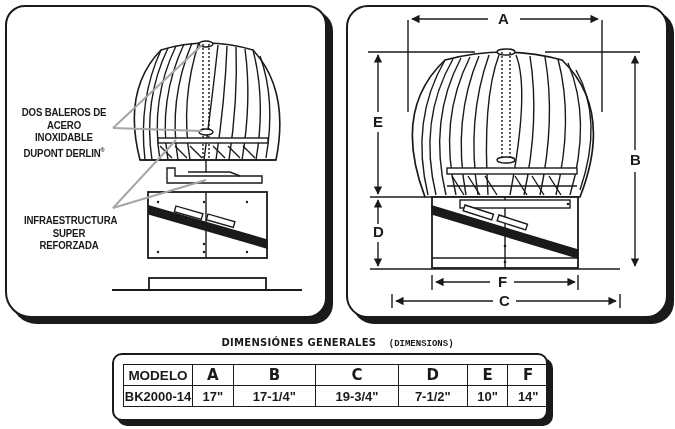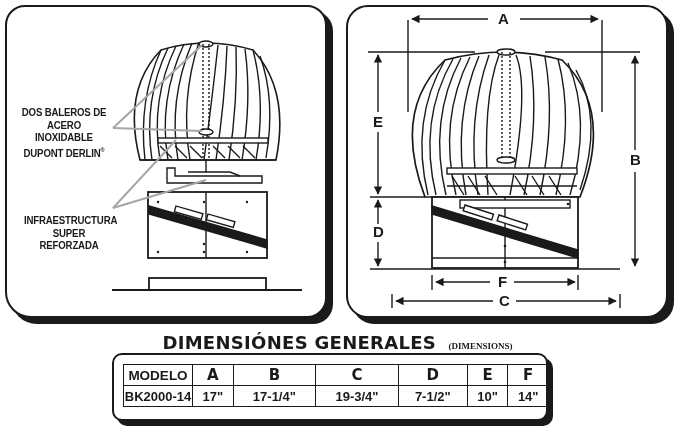--- a/index.html
+++ b/index.html
@@ -7,22 +7,22 @@
          font-family:"Liberation Sans", sans-serif; color:#1a1a1a; }
   .panel { position:absolute; border:2px solid #1a1a1a; background:#fff;
            box-shadow:6px 6px 0 #1a1a1a; border-radius:22px; }
   #panel-left  { left:5px;  top:5px;  width:318px; height:309px; border-radius:20px 20px 20px 26px; }
   #panel-right { left:346px; top:5px; width:318px; height:309px; }
   svg.layer { position:absolute; left:0; top:0; }
   .callout { position:absolute; font-weight:bold; font-size:10.5px; line-height:12.5px;
              text-align:center; letter-spacing:-0.2px; transform:scaleX(0.92); transform-origin:center; }
   .dimlabel { position:absolute; font-weight:bold; font-size:15px; background:#fff; padding:0 2px; line-height:16px; }
   #dims-title { position:absolute; left:0; top:332px; width:675px; text-align:center; }
-  #dims-title .main { font-family:"DejaVu Sans", sans-serif; font-weight:bold; font-size:18px; letter-spacing:0.3px; }
-  #dims-title .sub { font-family:Liberation Serif, serif; font-weight:bold; font-size:9px; margin-left:8px; }
+  #dims-title .main { font-family:"DejaVu Sans", sans-serif; font-weight:bold; font-size:10px; letter-spacing:0.3px; }
+  #dims-title .sub { font-family:Liberation Mono, monospace; font-weight:bold; font-size:9px; margin-left:8px; }
   #table-panel { position:absolute; left:112px; top:353px; width:432px; height:64px; border:2px solid #1a1a1a;
                  border-radius:10px; background:#fff; box-shadow:5px 5px 0 #1a1a1a; }
   table.dims { position:absolute; left:9px; top:9px; border-collapse:collapse; width:426px; }
   table.dims td { border:1.5px solid #1a1a1a; text-align:center; font-weight:bold; height:20px; padding:0; }
   table.dims tr.head td { font-size:16px; }
   table.dims tr.head td.model { font-size:13.5px; }
   table.dims tr.head td.letter { font-family:"DejaVu Sans", sans-serif; font-size:15px; }
   table.dims tr.vals td { font-size:13px; }
 </style>
 </head>

